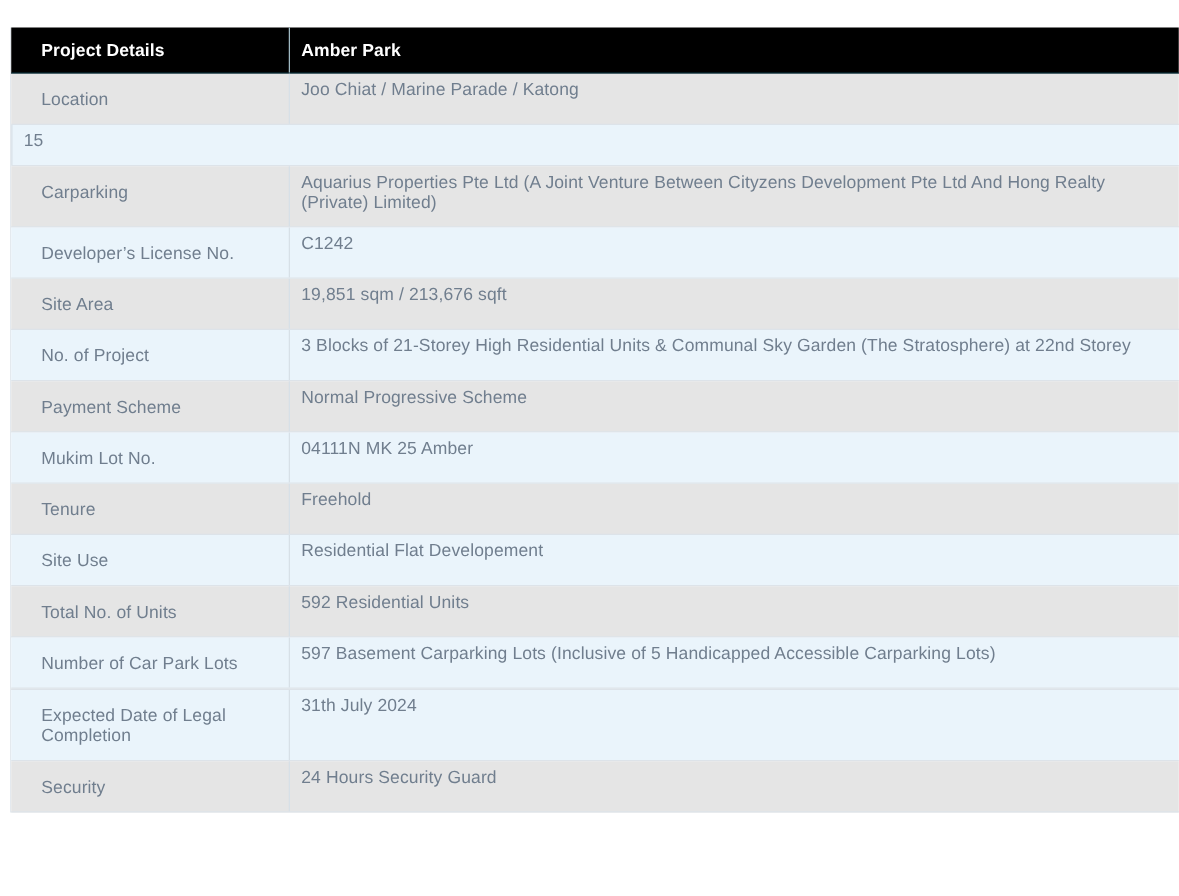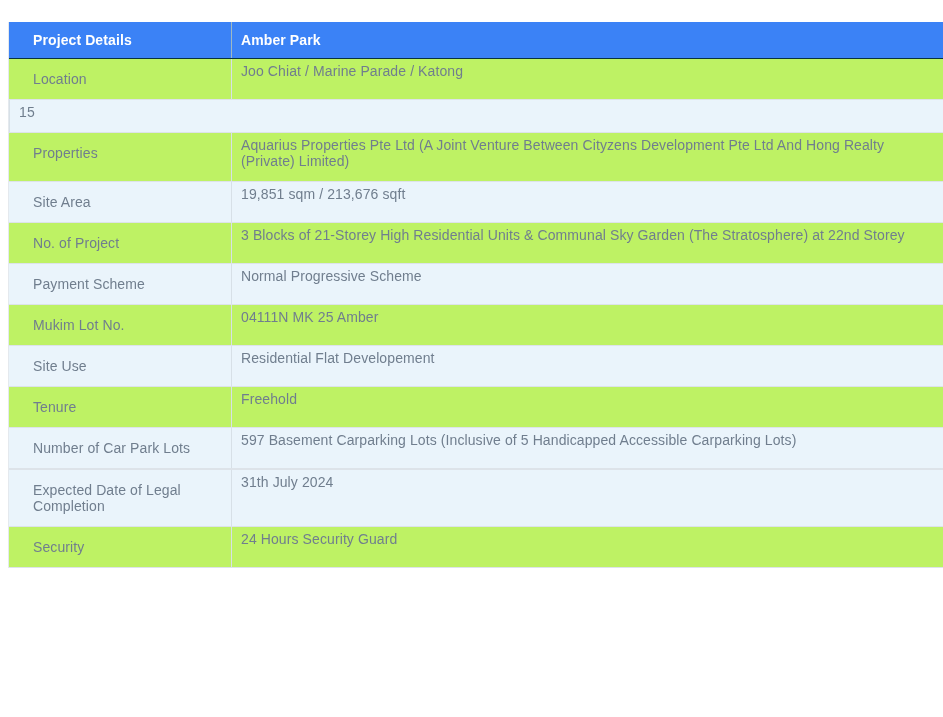--- a/index.html
+++ b/index.html
@@ -16,21 +16,21 @@
   }
   .table {
     position: absolute;
     left: 8px;
     top: 22px;
     width: 935px;
     border-left: 1px solid #e4e9ee;
   }
   .row {
     display: flex;
-    background: #bef264;
+    background: #e5e5e5;
     border-bottom: 1px solid #dde3e9;
   }
   .table-body .row:nth-child(even) {
     background: #eaf4fb;
   }
   .cell {
     box-sizing: border-box;
     font-size: 14px;
     line-height: 16px;
     color: #707e8e;
@@ -41,21 +41,21 @@
     width: 222px;
     padding: 12px 14px 12px 24px;
   }
   .col2 {
     flex: 1 1 auto;
     min-width: 0;
     border-left: 1px solid #d7e0e7;
     padding: 4px 22px 12px 9px;
   }
   .header-row {
-    background: #3b82f6;
+    background: #000000;
     border-bottom: 1px solid #093440;
   }
   .header-row .cell {
     color: #ffffff;
     font-weight: bold;
     padding-top: 10px;
     padding-bottom: 10px;
   }
   .header-row .col2 {
     border-left-color: #9fb9c2;
@@ -73,24 +73,28 @@
   <div class="row">
     <div class="cell col1">Location</div>
     <div class="cell col2">Joo Chiat / Marine Parade / Katong</div>
   </div>
 
   <div class="row">
     <div class="cell col2">15</div>
   </div>
 
   <div class="row">
-    <div class="cell col1">Properties</div>
+    <div class="cell col1">Carparking</div>
     <div class="cell col2">Aquarius Properties Pte Ltd (A Joint Venture Between Cityzens Development Pte Ltd And Hong Realty (Private) Limited)</div>
   </div>
 
+  <div class="row">
+    <div class="cell col1">Developer’s License No.</div>
+    <div class="cell col2">C1242</div>
+  </div>
 
   <div class="row">
     <div class="cell col1">Site Area</div>
     <div class="cell col2">19,851 sqm / 213,676 sqft</div>
   </div>
 
 
   <div class="row">
     <div class="cell col1">No. of Project</div>
     <div class="cell col2">3 Blocks of 21-Storey High Residential Units &amp; Communal Sky Garden (The Stratosphere) at 22nd Storey</div>
@@ -100,29 +104,33 @@
     <div class="cell col1">Payment Scheme</div>
     <div class="cell col2">Normal Progressive Scheme</div>
   </div>
 
   <div class="row">
     <div class="cell col1">Mukim Lot No.</div>
     <div class="cell col2">04111N MK 25 Amber</div>
   </div>
 
   <div class="row">
+    <div class="cell col1">Tenure</div>
+    <div class="cell col2">Freehold</div>
+  </div>
+
+  <div class="row">
     <div class="cell col1">Site Use</div>
     <div class="cell col2">Residential Flat Developement</div>
   </div>
 
   <div class="row">
-    <div class="cell col1">Tenure</div>
-    <div class="cell col2">Freehold</div>
+    <div class="cell col1">Total No. of Units</div>
+    <div class="cell col2">592 Residential Units</div>
   </div>
-
 
   <div class="row">
     <div class="cell col1">Number of Car Park Lots</div>
     <div class="cell col2">597 Basement Carparking Lots (Inclusive of 5 Handicapped Accessible Carparking Lots)</div>
   </div>
 
   <div class="row">
   </div>
 
   <div class="row">

